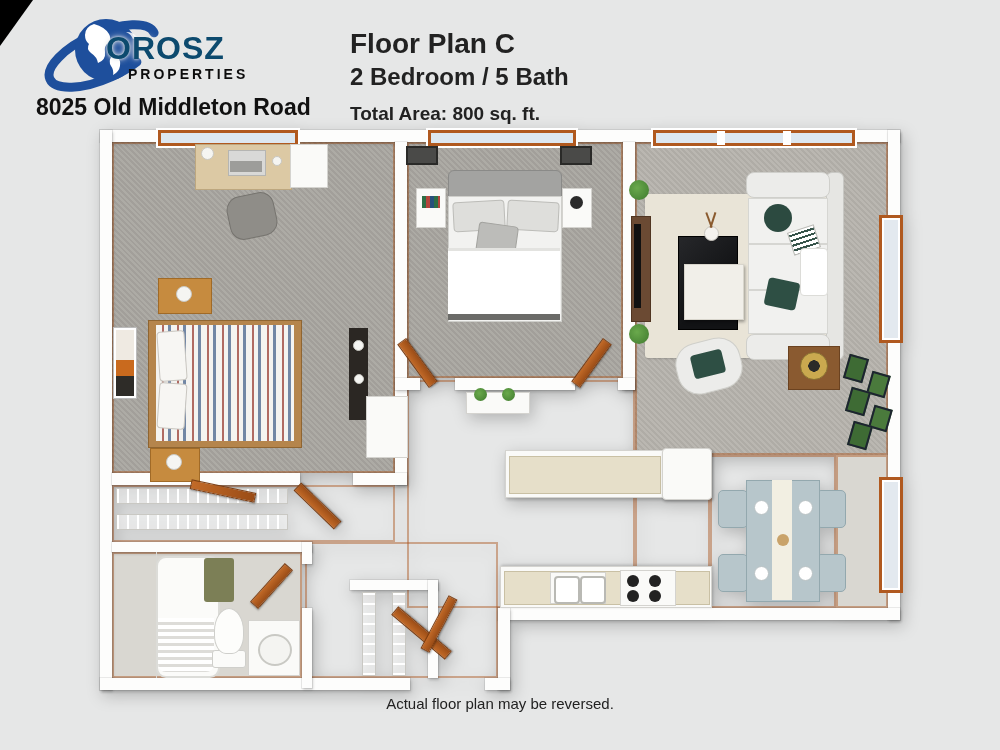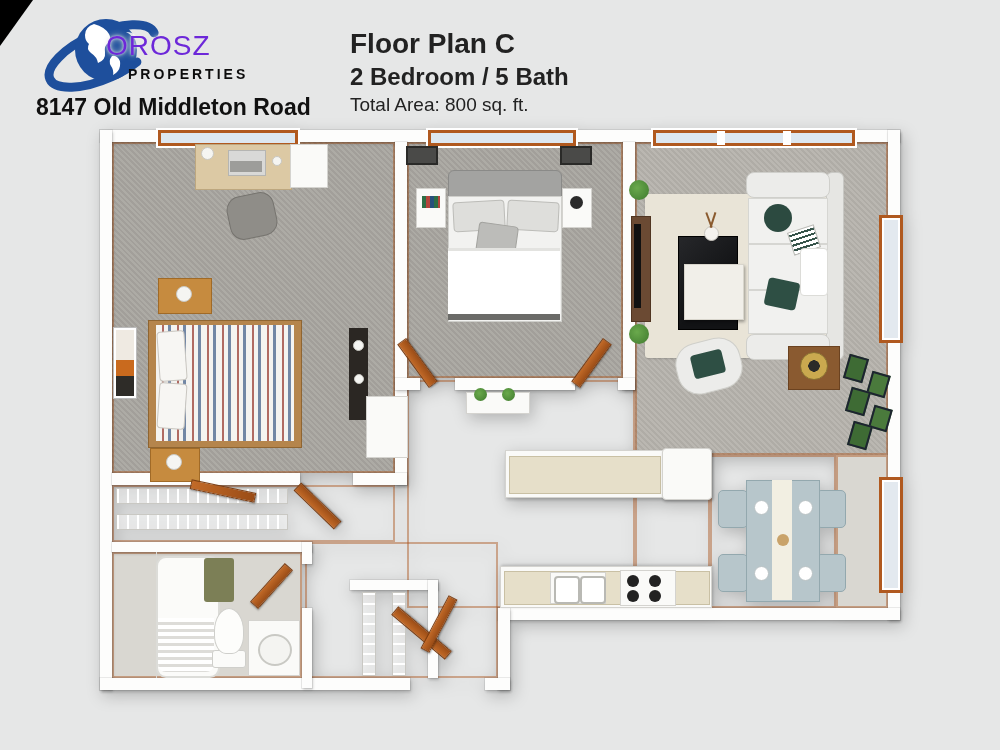--- a/index.html
+++ b/index.html
@@ -8,27 +8,27 @@
     background:#e6e7e7;
     font-family:"Liberation Sans", sans-serif;
     color:#1b1b1b;
   }
   .abs{position:absolute;}
 
   
   .corner-tri{left:0;top:0;width:0;height:0;border-top:46px solid #000;border-right:33px solid transparent;}
   .logo{left:24px;top:6px;width:260px;height:92px;}
   .logo svg{position:absolute;left:18px;top:4px;}
-  .logo-name{position:absolute;left:82px;top:24px;font-size:28px;font-weight:400;letter-spacing:1px;color:#6d28d9;text-shadow:0 0 3px #e6e7e7,0 0 6px #e6e7e7;}
+  .logo-name{position:absolute;left:82px;top:24px;font-size:32px;font-weight:700;letter-spacing:1px;color:#0c4a6e;text-shadow:0 0 3px #e6e7e7,0 0 6px #e6e7e7;}
   .logo-sub{position:absolute;left:104px;top:60px;font-size:14px;font-weight:700;letter-spacing:3px;color:#0d0d0d;}
   .address{left:36px;top:94px;font-size:23px;font-weight:700;color:#111;}
   .titleblock{left:350px;top:28px;width:500px;}
   .title-main{font-size:28px;font-weight:700;color:#222;}
   .title-sub{font-size:24px;font-weight:600;color:#222;margin-top:3px;}
-  .title-area{font-size:19px;font-weight:400;color:#222;margin-top:3px;}
+  .title-area{font-size:19px;font-weight:700;color:#222;margin-top:12px;}
   .footer{left:0;top:694px;width:1000px;text-align:center;font-size:15px;color:#222;line-height:20px;}
 
   
   .plan{left:100px;top:130px;width:800px;height:560px;filter:drop-shadow(3px 5px 8px rgba(0,0,0,.22));}
   .floor{border:2px solid rgba(171,85,28,.45);box-sizing:border-box;}
   .carpet{background:#a9a6a0 repeating-linear-gradient(45deg,rgba(255,255,255,.05) 0 2px,rgba(0,0,0,.04) 2px 4px);}
   .carpet2{background:#b6b3ad repeating-linear-gradient(45deg,rgba(255,255,255,.05) 0 2px,rgba(0,0,0,.04) 2px 4px);}
   .woodf{background:#97918a repeating-linear-gradient(180deg,rgba(255,255,255,.09) 0 1px,transparent 1px 9px),
          repeating-linear-gradient(180deg,rgba(0,0,0,.10) 0 1px,transparent 1px 5px),
          repeating-linear-gradient(90deg,rgba(0,0,0,.05) 0 1px,transparent 1px 46px),#8e8881;}
@@ -57,21 +57,21 @@
       <ellipse cx="60" cy="46" rx="57" ry="23" fill="none" stroke="#1e4f9c" stroke-width="9" stroke-linecap="round" stroke-dasharray="230 62" stroke-dashoffset="-36"></ellipse>
     </g>
     <circle cx="64" cy="40" r="31" fill="#1e4f9c"></circle>
     <path d="M52 14 q-9 3 -9 11 q0 6 4 9 q-3 5 2 9 q6 4 7 10 q8 -3 7 -11 q-1 -6 3 -9 q4 -4 1 -9 q-4 -7 -15 -10z" fill="#ffffff"></path>
     <path d="M70 46 q-4 5 -1 10 q3 4 2 9 q6 -3 7 -9 q1 -6 -3 -9 q-3 -2 -5 -1z" fill="#ffffff"></path>
     <path d="M84 22 q5 2 7 7 l4 -2 q-4 -5 -11 -5z" fill="#ffffff" opacity=".85"></path>
   </svg>
   <div class="logo-name">OROSZ</div>
   <div class="logo-sub">PROPERTIES</div>
 </div>
-<div class="abs address">8147 Old Middleton Road</div>
+<div class="abs address">8025 Old Middleton Road</div>
 
 <div class="abs titleblock">
   <div class="title-main">Floor Plan C</div>
   <div class="title-sub">2 Bedroom / 5 Bath</div>
   <div class="title-area">Total Area: 800 sq. ft.</div>
 </div>
 
 <div class="abs plan">
 
   <div class="abs floor carpet" style="left:12px;top:12px;width:283px;height:331px;"></div>
@@ -227,13 +227,14 @@
   <div class="abs door-leaf" style="left:312px;top:206px;width:9px;height:52px;transform:rotate(-36deg);"></div>
   <div class="abs door-leaf" style="left:486px;top:206px;width:9px;height:52px;transform:rotate(36deg);"></div>
   <div class="abs door-leaf" style="left:212px;top:348px;width:9px;height:54px;transform:rotate(-46deg);"></div>
   <div class="abs door-leaf" style="left:166px;top:430px;width:9px;height:50px;transform:rotate(42deg);"></div>
   <div class="abs door-leaf" style="left:316px;top:468px;width:9px;height:68px;transform:rotate(-50deg);"></div>
   <div class="abs door-leaf" style="left:90px;top:356px;width:64px;height:8px;transform:rotate(12deg);"></div>
   <div class="abs door-leaf" style="left:334px;top:464px;width:8px;height:58px;transform:rotate(28deg);"></div>
 </div>
 
 <div class="abs footer">
+  <div>Actual floor plan may be reversed.</div>
 </div>
 
 </body></html>

